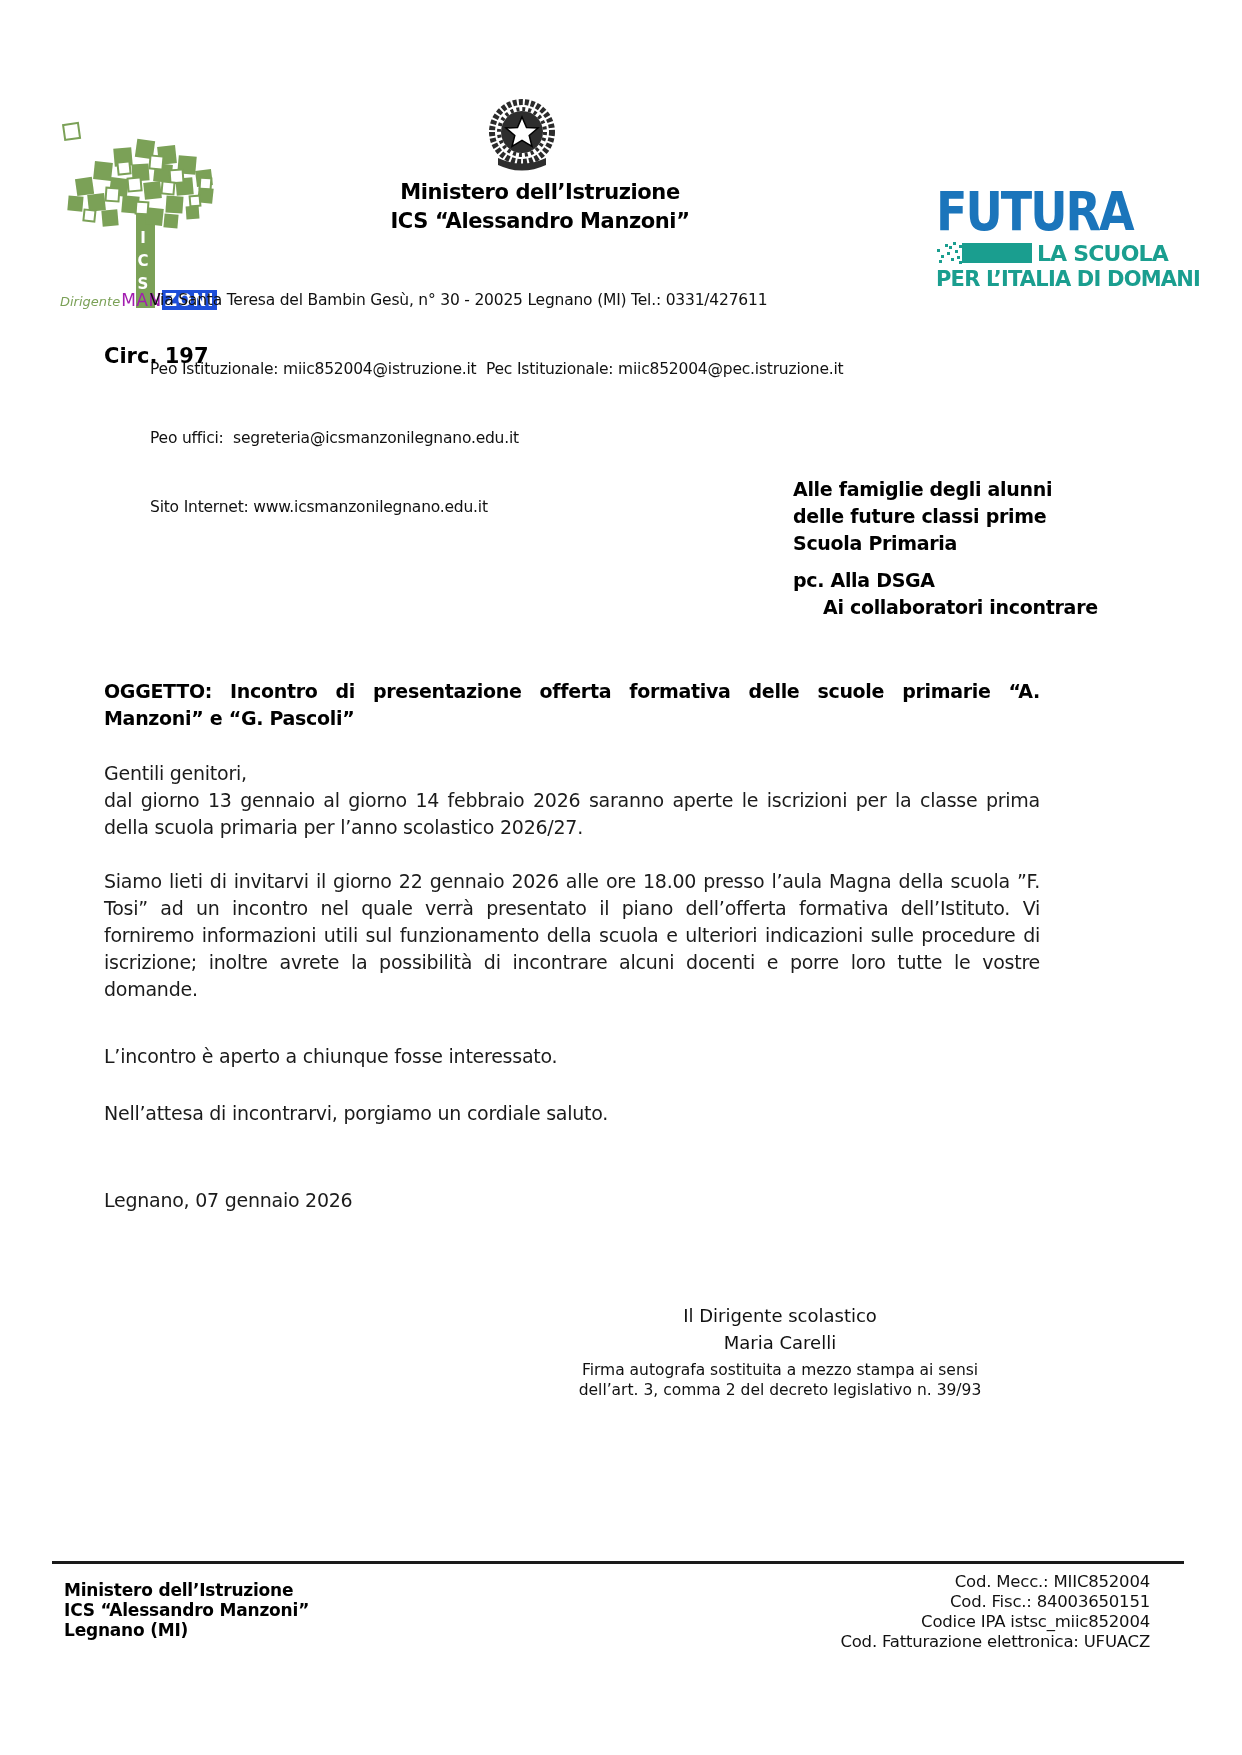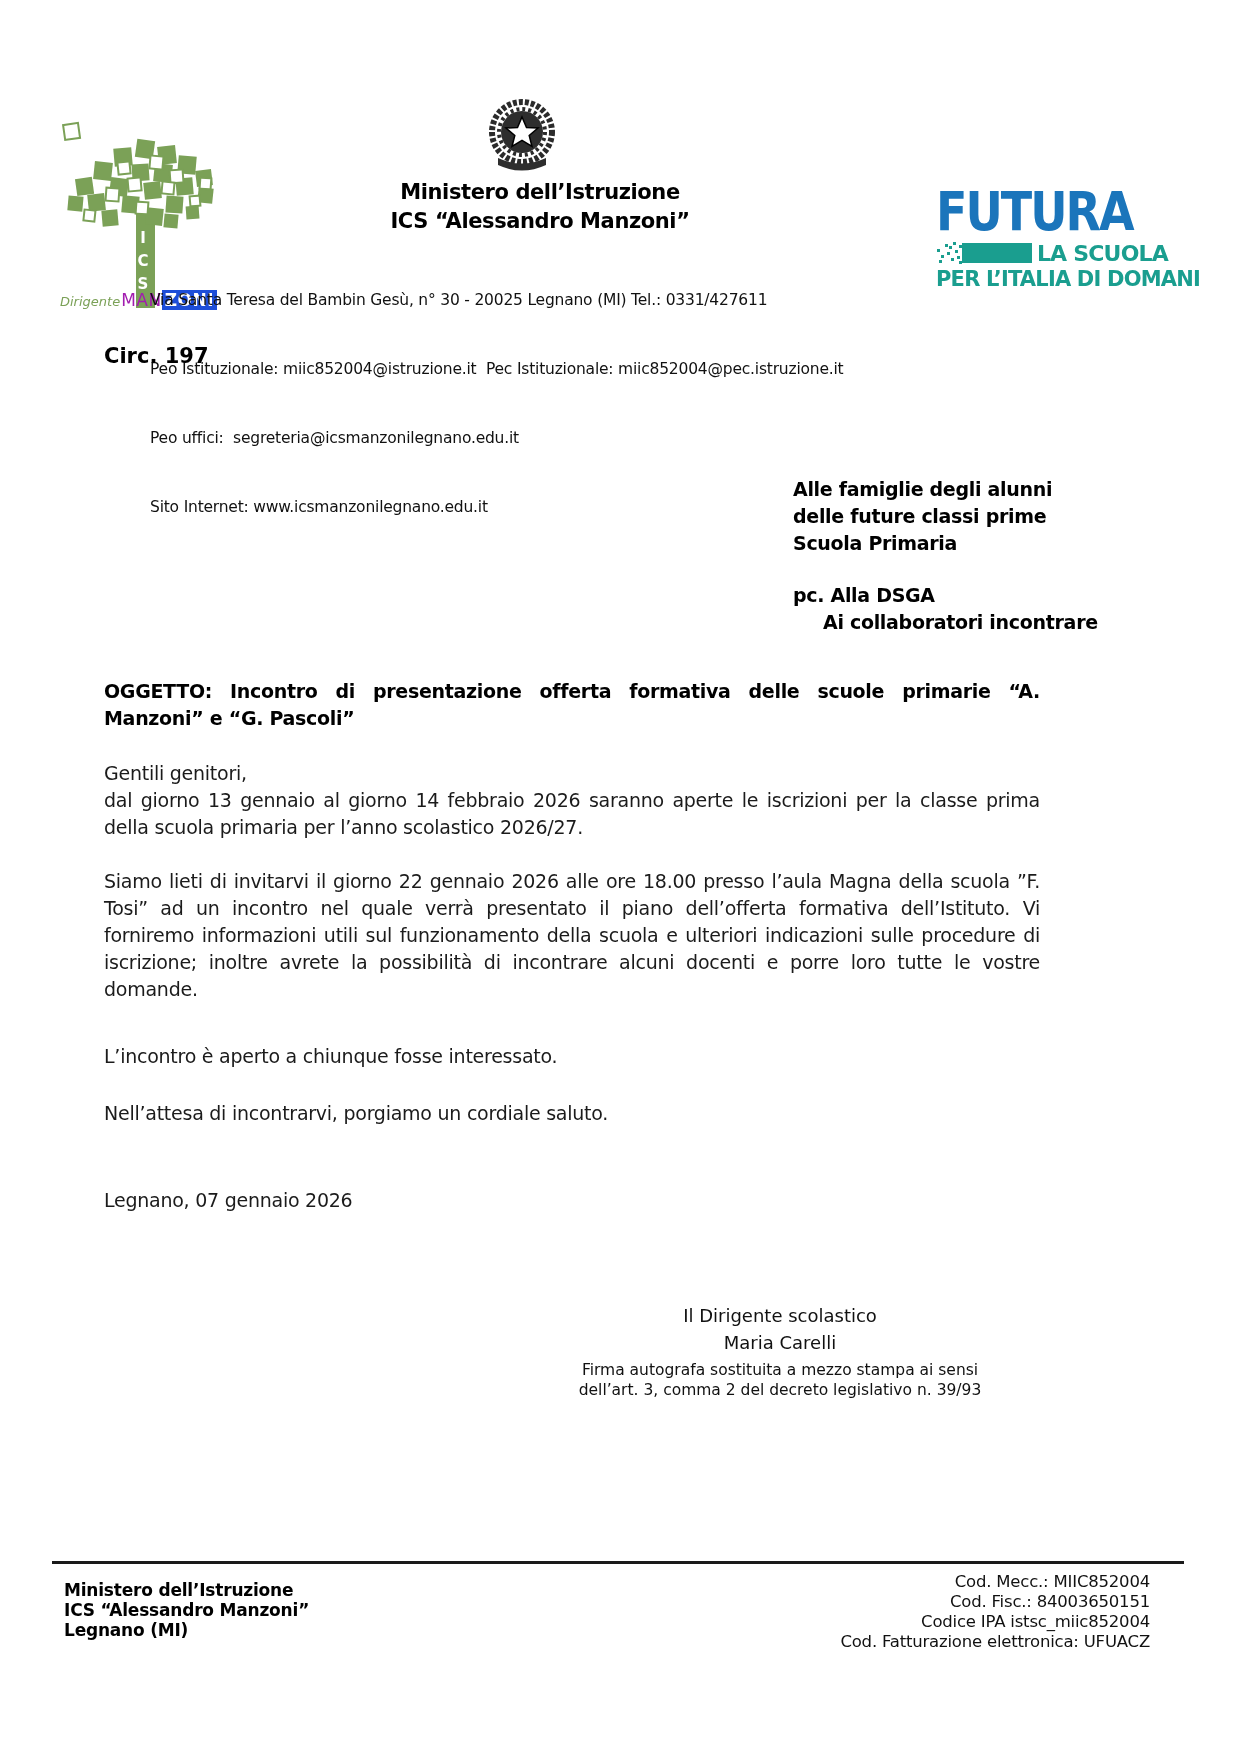--- a/index.html
+++ b/index.html
@@ -39,21 +39,21 @@
   .futura-row .dots{flex:0 0 auto;}
   .futura-row .bar{flex:1 1 auto; height:20px; background:#1a9e8f; margin-right:5px;}
   .futura-sub1{color:#1a9e8f; font-weight:800; font-size:22px; letter-spacing:-0.8px; white-space:nowrap;}
   .futura-sub2{color:#1a9e8f; font-weight:800; font-size:21px; letter-spacing:-0.8px; margin-top:3px; white-space:nowrap;}
 
   
   .circ{position:absolute; left:104px; top:344px; font-weight:bold; font-size:21px; color:#000;}
 
   .recipients{position:absolute; left:793px; top:476px; font-weight:bold; font-size:19px;
     line-height:27px; letter-spacing:-0.3px; color:#000;}
-  .recipients .cc{margin-top:25px;}
+  .recipients .cc{margin-top:10px;}
   .recipients .cc-indent{margin-left:30px;}
 
   .subject{position:absolute; left:104px; top:678px; width:936px; font-weight:bold;
     font-size:19px; line-height:27px; letter-spacing:-0.3px; text-align:justify; color:#000;}
 
   .body-text{position:absolute; left:104px; top:760px; width:936px;
     font-size:19px; line-height:27px; letter-spacing:-0.25px;}
   .body-text p{margin:0;}
   .body-text .just{text-align:justify;}
   .body-text .p2{margin-top:27px;}

